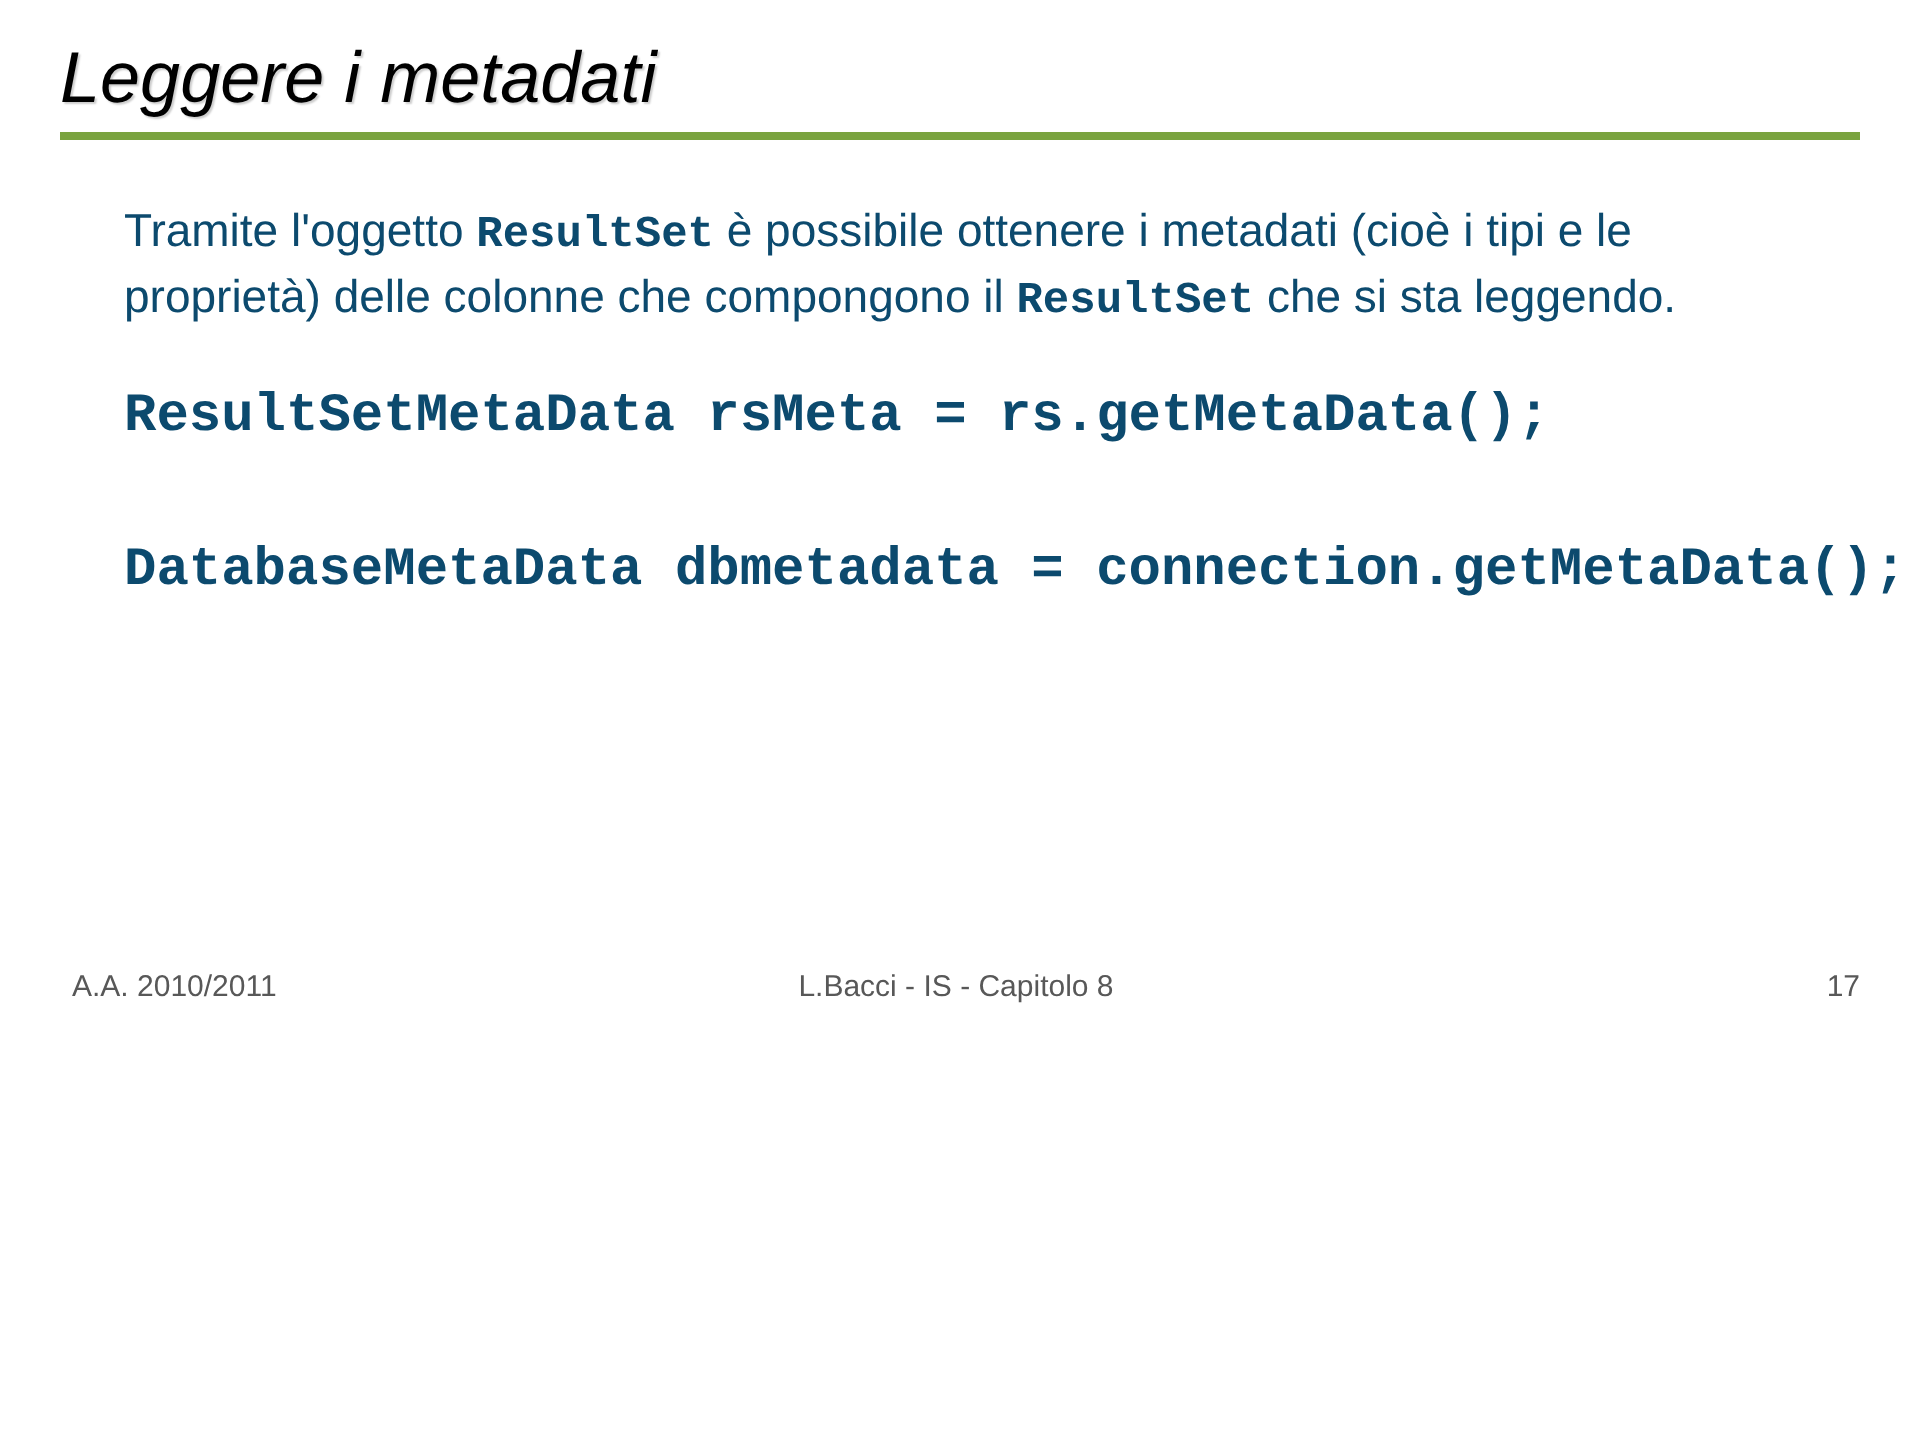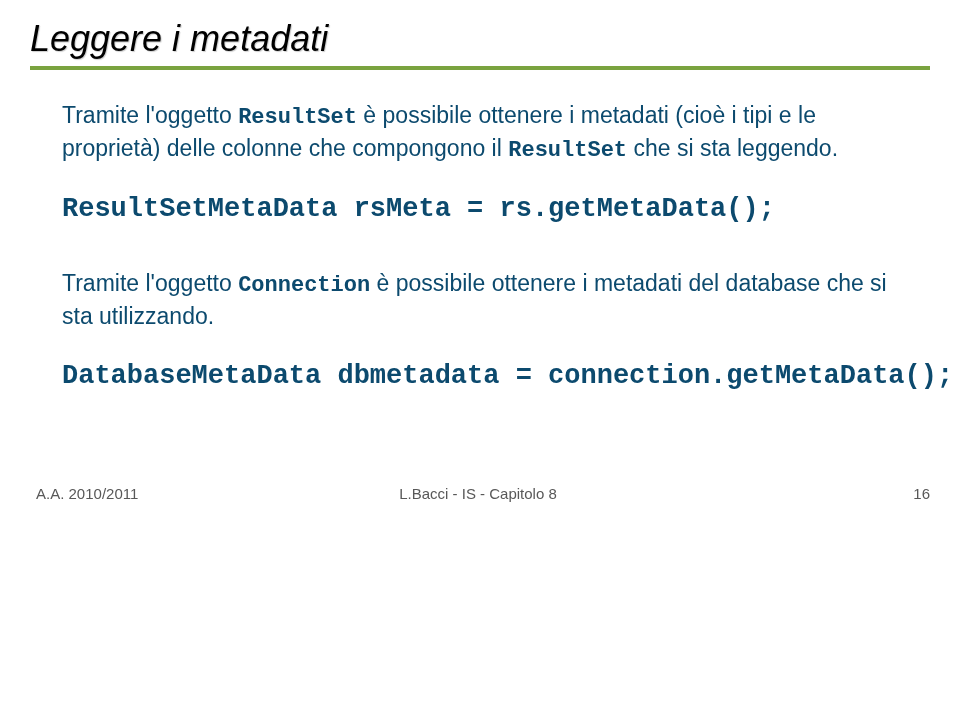--- a/index.html
+++ b/index.html
@@ -92,27 +92,24 @@
   <div class="underline"></div>
 
   <div class="content">
 
     <p class="para">
       <span>Tramite l</span><span>'</span><span>oggetto </span><span class="code">ResultSet</span><span> è possibile ottenere i metadati (cioè i tipi e le proprietà) delle colonne che compongono il </span><span class="code">ResultSet</span><span> che si sta leggendo.</span>
     </p>
 
     <div class="code-line">ResultSetMetaData rsMeta = rs.getMetaData();</div>
 
-    <p class="para">
-      <span>Tramite l</span><span>'</span><span>oggetto </span><span class="code">Connection</span><span> è possibile ottenere i metadati del database che si sta utilizzando.</span>
-    </p>
 
     <div class="code-line">DatabaseMetaData dbmetadata = connection.getMetaData();</div>
 
   </div>
 
   <div class="footer">
     <div class="footer-left">A.A. 2010/2011</div>
     <div class="footer-center">L.Bacci - IS - Capitolo 8</div>
-    <div class="footer-right">16</div>
+    <div class="footer-right">17</div>
   </div>
 
 </div>
 
 </body></html>

